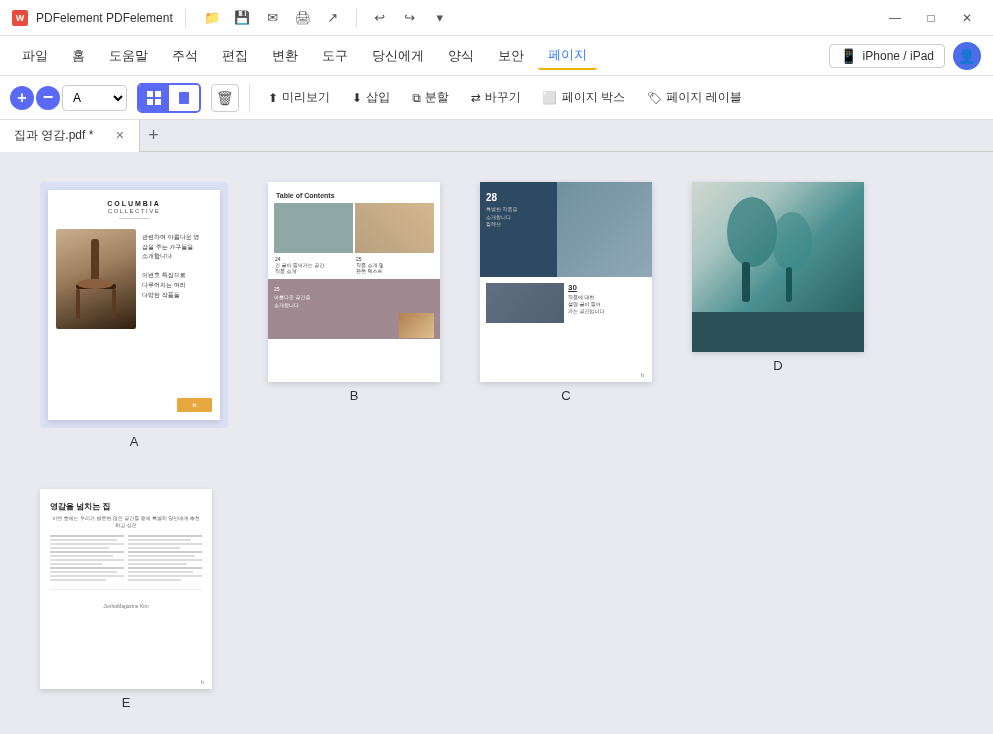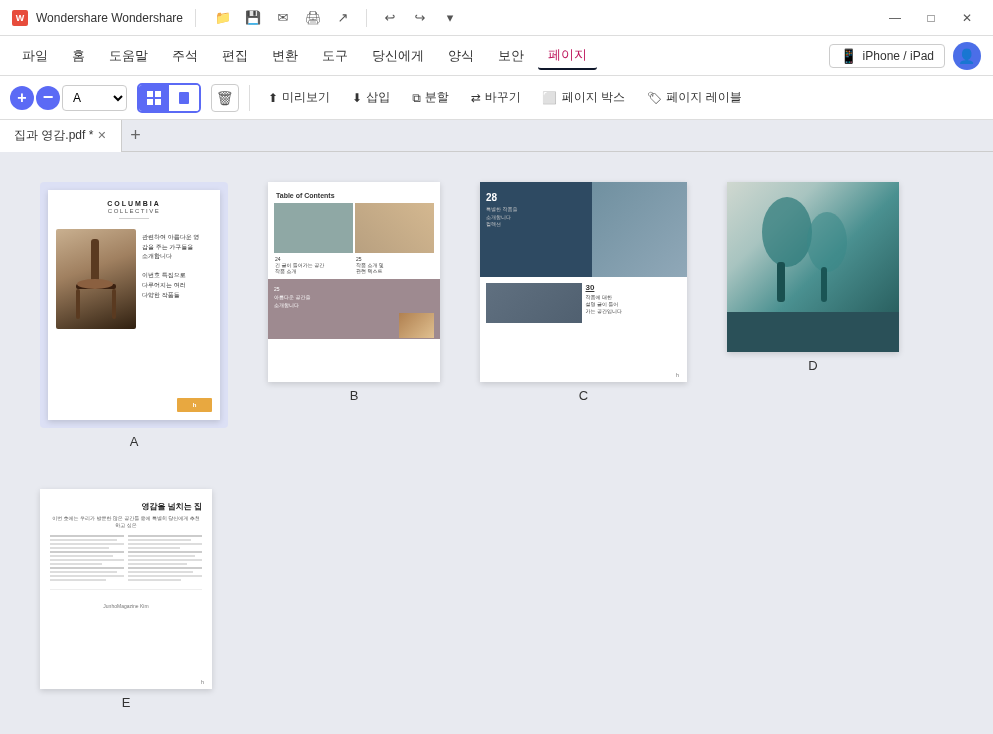--- a/index.html
+++ b/index.html
@@ -40,22 +40,22 @@
       gap: 4px;
     }
     .menu-item {
       padding: 4px 10px;
       font-size: 13px;
       cursor: pointer;
       border-radius: 3px;
       color: #333;
     }
     .menu-item.active {
-      color: #be185d;
-      border-bottom: 2px solid #0f172a;
+      color: #3b82f6;
+      border-bottom: 2px solid #eab308;
     }
     .menu-spacer { flex: 1; }
     .menu-right { display: flex; align-items: center; gap: 8px; }
     .device-btn {
       display: flex; align-items: center; gap: 5px;
       border: 1px solid #ccc; border-radius: 4px;
       padding: 3px 10px; font-size: 12px; cursor: pointer; color: #333;
     }
     .device-icon { font-size: 14px; }
     .avatar { width: 28px; height: 28px; border-radius: 50%; background: #4B6EE8; display: flex; align-items: center; justify-content: center; color: white; font-size: 14px; cursor: pointer; }
@@ -107,21 +107,21 @@
     
     .tabbar {
       background: #e8eaf0;
       height: 32px;
       display: flex;
       align-items: center;
       padding: 0 0;
       border-bottom: 1px solid #ccc;
     }
     .tab {
-      display: flex; align-items: center; gap: 4px;
+      display: flex; align-items: center; gap: 22px;
       padding: 0 14px; height: 32px;
       background: #f5f5f5; border-right: 1px solid #ccc;
       font-size: 12px; cursor: pointer; color: #333;
     }
     .tab.active { background: #fff; }
     .tab-close { font-size: 11px; color: #777; cursor: pointer; }
     .tab-add { width: 28px; height: 28px; display: flex; align-items: center; justify-content: center; cursor: pointer; font-size: 18px; color: #666; }
 
     
     .main {
@@ -156,21 +156,21 @@
       border-radius: 4px;
     }
   </style>
 </head>
 <body>
 
 <div class="titlebar">
   <div class="titlebar-logo">
     <span>W</span>
   </div>
-  <span class="titlebar-title">Wondershare Wondershare</span>
+  <span class="titlebar-title">PDFelement PDFelement</span>
   <div class="titlebar-sep"></div>
   <div class="titlebar-actions">
     <div class="titlebar-action" title="열기">📁</div>
     <div class="titlebar-action" title="저장">💾</div>
     <div class="titlebar-action" title="이메일">✉</div>
     <div class="titlebar-action" title="인쇄">🖨</div>
     <div class="titlebar-action" title="공유">↗</div>
   </div>
   <div class="titlebar-sep"></div>
   <div class="titlebar-action">↩</div>
@@ -334,21 +334,21 @@
               <div style="width:100%;height:100%;background:linear-gradient(135deg,#b08050,#e0c090);"></div>
             </div>
           </div>
         </div>
       </div>
     </div>
     <span class="page-label">B</span>
   </div>
 
   <div class="page-thumb">
-    <div class="page-thumb-inner" style="width:207px; height:200px;">
+    <div class="page-thumb-inner" style="width:172px; height:200px;">
       <div style="background:white; width:100%; height:100%; overflow:hidden;">
 
         <div style="background:#2e4a62; height:95px; position:relative; overflow:hidden;">
 
           <div style="position:absolute; right:0; top:0; width:95px; height:95px; background:linear-gradient(135deg,#7090a0,#90a8b8);"></div>
 
           <div style="position:absolute; left:6px; top:10px;">
             <div style="font-size:10px; color:white; font-weight:bold;">28</div>
             <div style="font-size:5px; color:#ccc; line-height:1.5; margin-top:3px; max-width:70px;">특별한 작품을<br>소개합니다<br>컬렉션</div>
           </div>
@@ -385,21 +385,21 @@
         </div>
         <div style="background:#2a5058; height:40px;"></div>
       </div>
     </div>
     <span class="page-label">D</span>
   </div>
 
   <div class="page-thumb">
     <div class="page-thumb-inner" style="width:172px; height:200px;">
       <div style="background:white; width:100%; height:100%; padding:12px 10px 8px; overflow:hidden;">
-        <div style="font-size:8px; font-weight:bold; color:#222; text-align:right; margin-bottom:3px;">영감을 넘치는 집</div>
+        <div style="font-size:8px; font-weight:bold; color:#222; text-align:left; margin-bottom:3px;">영감을 넘치는 집</div>
         <div style="font-size:5px; color:#555; text-align:center; margin-bottom:6px; line-height:1.4;">이번 호에는 우리가 방문한 많은 공간들 중에 특별히 당신에게 추천하고 싶은</div>
 
         <div style="display:grid; grid-template-columns:1fr 1fr; gap:4px;">
           <div>
             <div style="height:2px; background:#ccc; margin-bottom:2px;"></div>
             <div style="height:2px; background:#ddd; margin-bottom:2px; width:90%;"></div>
             <div style="height:2px; background:#ddd; margin-bottom:2px;"></div>
             <div style="height:2px; background:#ddd; margin-bottom:2px; width:80%;"></div>
             <div style="height:2px; background:#ccc; margin-bottom:2px;"></div>
             <div style="height:2px; background:#ddd; margin-bottom:2px; width:85%;"></div>

